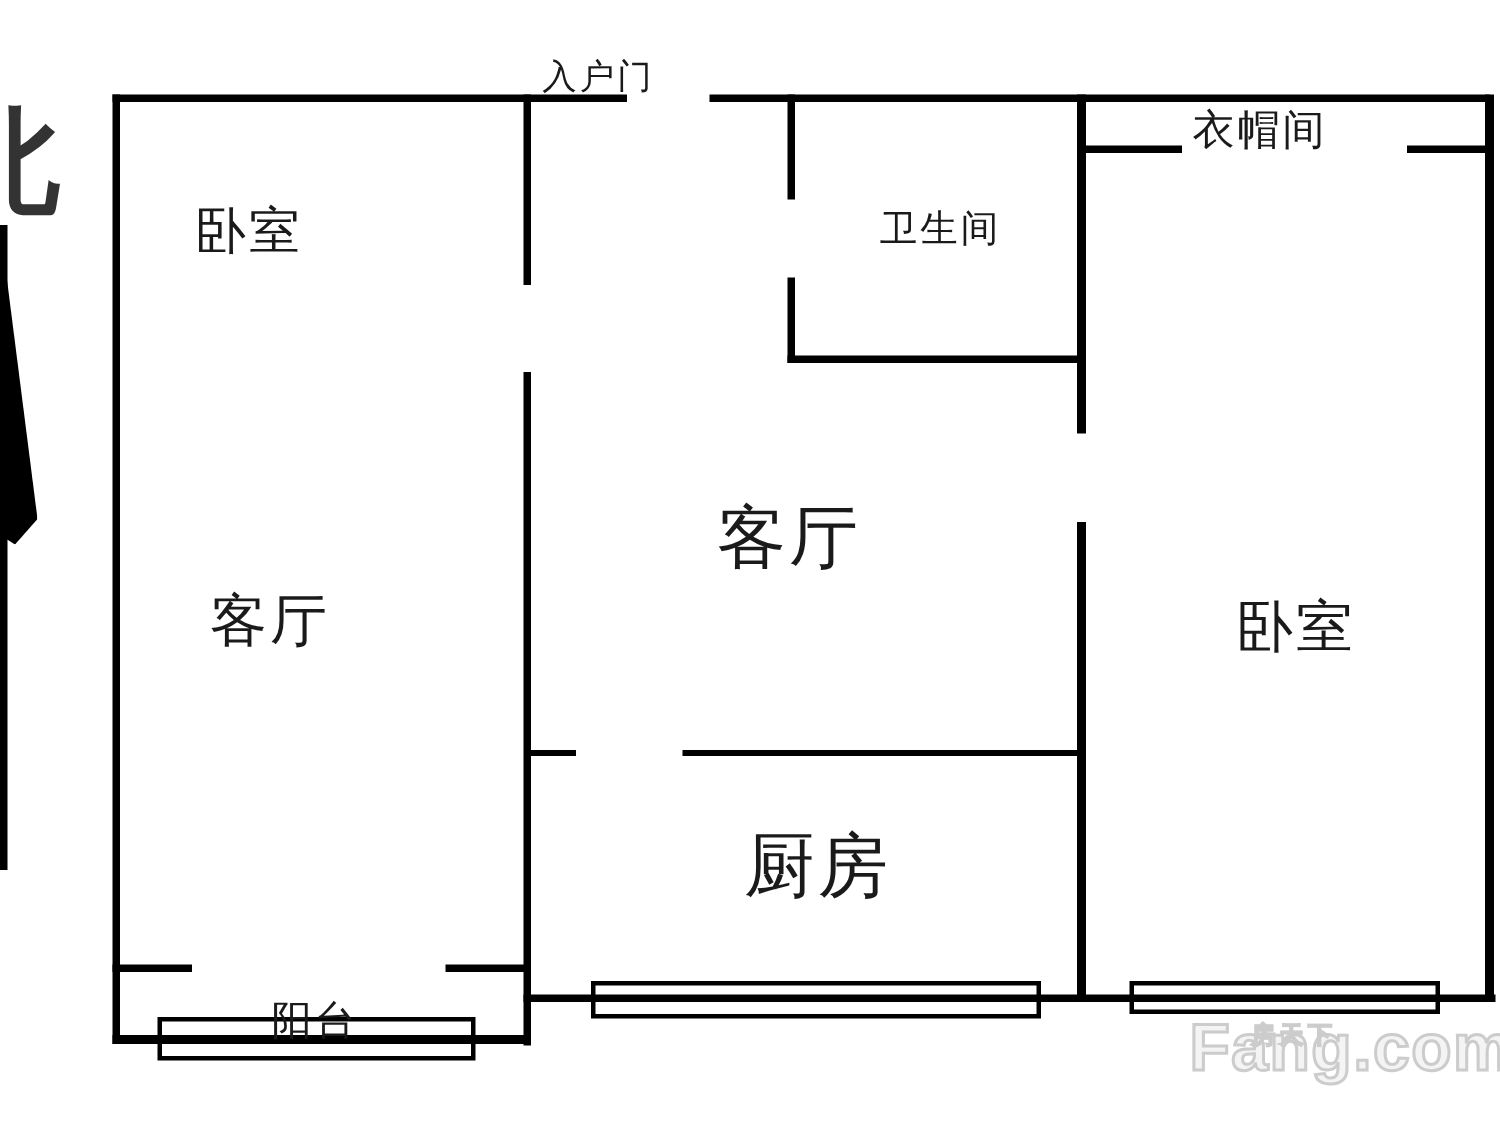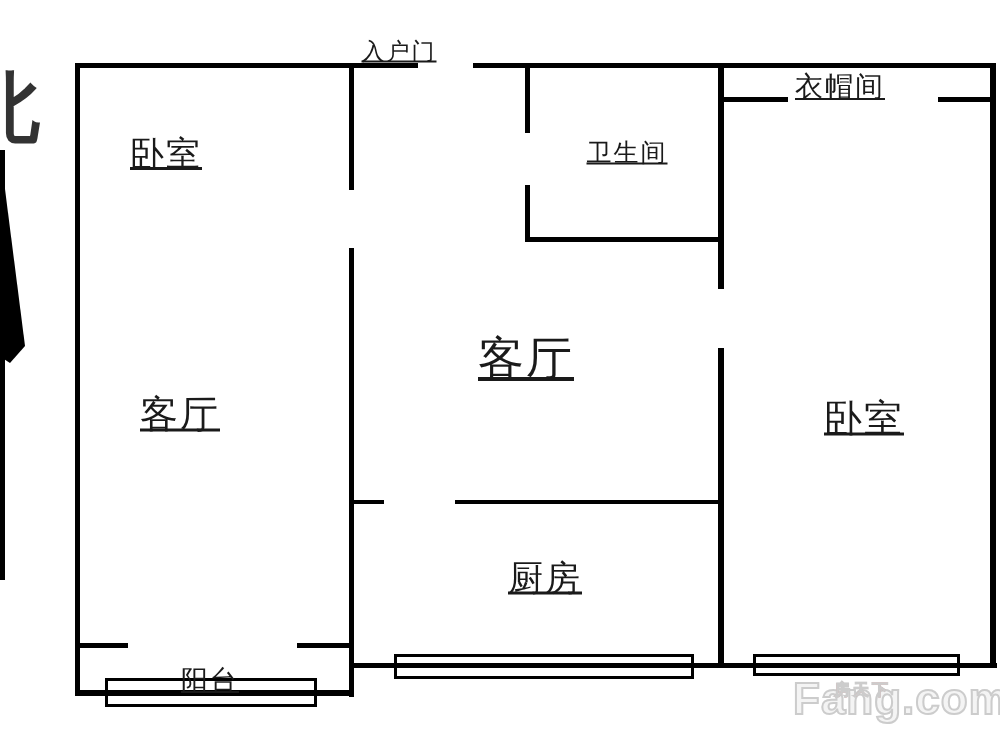--- a/index.html
+++ b/index.html
@@ -25,21 +25,20 @@
     position: absolute;
     border: 3px solid #000000;
     background: transparent;
   }
   .room-label {
     position: absolute;
     color: #1a1a1a;
     white-space: nowrap;
     transform: translate(-50%, -50%);
     letter-spacing: 2px;
-    text-decoration: underline;
   }
   .north-char {
     position: absolute;
     left: -36px;
     top: 58px;
     font-size: 76px;
     font-weight: bold;
     color: #333333;
   }
   .north-bar {
@@ -121,19 +120,19 @@
   <div class="window" style="left:394px; top:654px; width:294px; height:19px;"></div>
   <div class="window" style="left:753px; top:654px; width:201px; height:16px;"></div>
 
   <div class="room-label" style="left:399px; top:51px; font-size:23px;">入户门</div>
   <div class="room-label" style="left:166px; top:154px; font-size:34px;">卧室</div>
   <div class="room-label" style="left:627px; top:152px; font-size:25px;">卫生间</div>
   <div class="room-label" style="left:840px; top:87px; font-size:28px;">衣帽间</div>
   <div class="room-label" style="left:180px; top:414px; font-size:38px;">客厅</div>
   <div class="room-label" style="left:526px; top:359px; font-size:46px;">客厅</div>
   <div class="room-label" style="left:864px; top:418px; font-size:38px;">卧室</div>
-  <div class="room-label" style="left:545px; top:578px; font-size:35px;">厨房</div>
+  <div class="room-label" style="left:545px; top:578px; font-size:47px;">厨房</div>
   <div class="room-label" style="left:210px; top:660px; font-size:27px;margin-top:20px;">阳台</div>
 
   <div class="wm-en">Fang.com</div>
   <div class="wm-cn">房天下</div>
 
 </div>
 
 </body></html>

